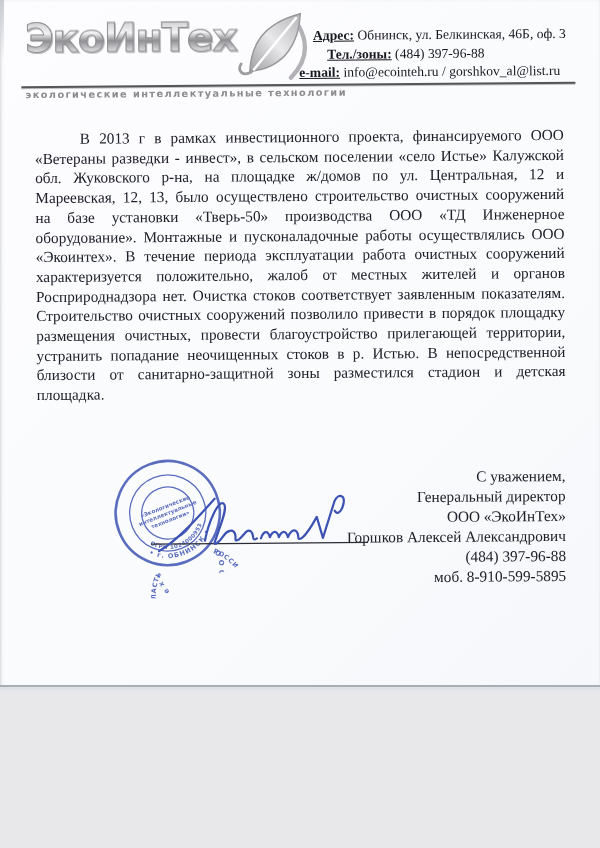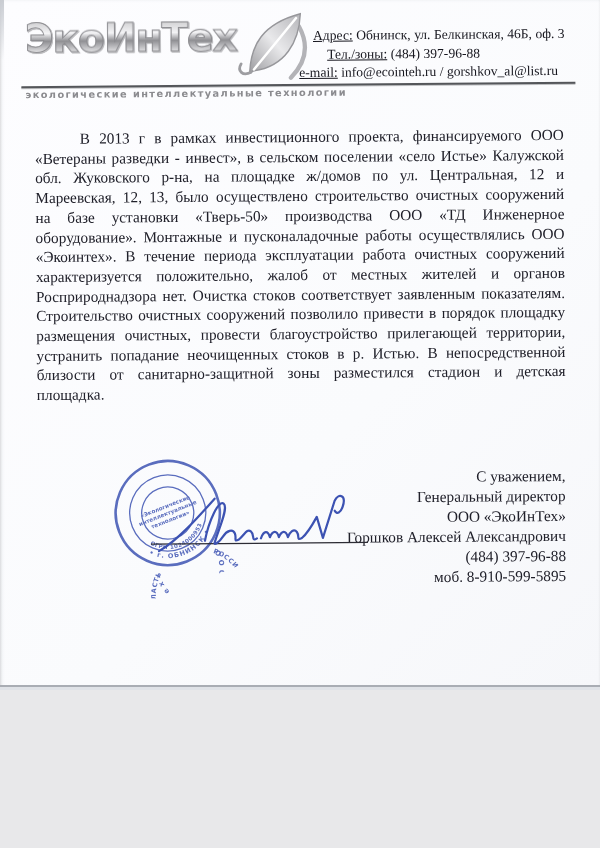--- a/index.html
+++ b/index.html
@@ -23,21 +23,21 @@
     -webkit-background-clip:text;background-clip:text;color:transparent;
     -webkit-text-stroke:1px #8d8d91;
     filter:drop-shadow(1px 1px 0 rgba(110,110,115,.45));
   }
   .leaf-wrap{margin-left:-6px;margin-top:-6px;}
   .tagline{
     font-family:"DejaVu Sans", sans-serif;font-size:9.8px;font-weight:bold;
     color:#8b8b8f;letter-spacing:1.4px;margin-top:1px;white-space:nowrap;
   }
   .contact{position:absolute;left:300px;top:27px;width:290px;font-size:13.6px;line-height:18.5px;color:#17171f;}
-  .contact .lbl{font-weight:normal;text-decoration:underline;text-align:right;}
+  .contact .lbl{font-weight:bold;text-decoration:underline;text-align:right;}
   .c-line1{margin-left:16px;}
   .c-line2{margin-left:30px;}
   .c-line3{margin-left:2px;}
   .rule{position:absolute;left:24px;right:22px;top:84px;height:2px;background:#54565a;box-shadow:0 1px 0 rgba(84,86,90,.35);}
 
   
   .body-text{
     position:absolute;left:37px;top:127px;width:529px;
     font-size:15.3px;line-height:19.7px;text-align:justify;text-indent:45px;
     word-spacing:1.6px;color:#20202a;

